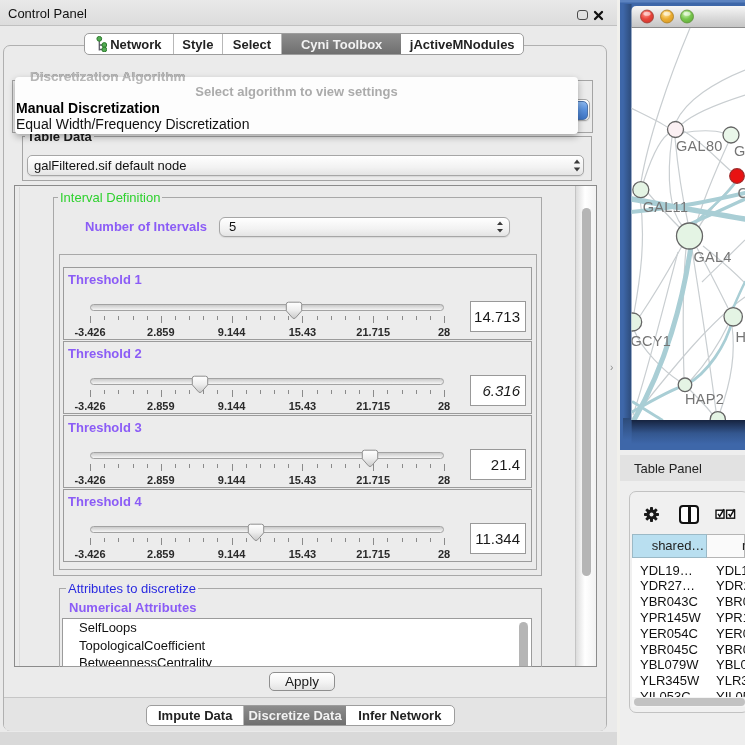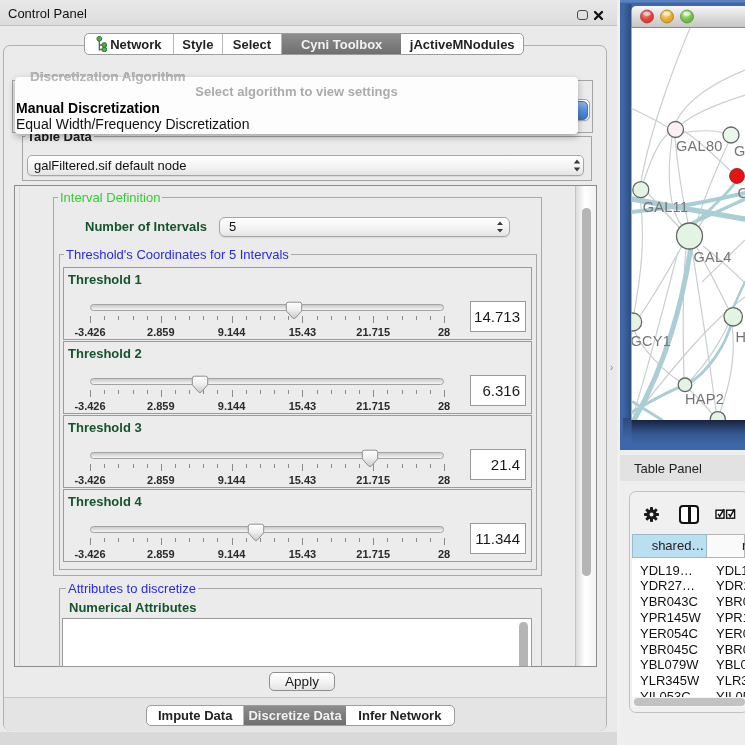--- a/index.html
+++ b/index.html
@@ -1,18 +1,18 @@
 <!DOCTYPE html>
 <html><head><meta charset="utf-8">
 <style>
 *{margin:0;padding:0;box-sizing:border-box;}
 html,body{width:745px;height:745px;overflow:hidden;background:#efeeea;font-family:"Liberation Sans",sans-serif;}
 #page{position:absolute;left:0;top:0;width:745px;height:745px;}
 .abs{position:absolute;}
-.b13{position:absolute;font-size:13px;font-weight:bold;color:#14532d;white-space:nowrap;}
+.b13{position:absolute;font-size:13px;font-weight:bold;color:#8b5cf6;white-space:nowrap;}
 .tlab{position:absolute;width:60px;text-align:center;font-size:11px;font-weight:bold;color:#2a2a2a;}
 .ticks i{position:absolute;width:1px;background:#8a8a8a;display:block;}
 .tpanel{position:absolute;border:1px solid #9b9b9b;background:#ececec;}
 .track{position:absolute;width:354px;height:7px;border:1px solid #a2a2a2;border-radius:4px;background:linear-gradient(#cacaca,#f5f5f5);}
 .thumb{position:absolute;}
 .vfield{position:absolute;width:56px;height:31px;background:#fff;border:1px solid #999;font-size:15px;color:#1a1a1a;text-align:right;line-height:29px;padding-right:5px;}
 .combo{position:absolute;background:linear-gradient(#ffffff,#f2f2f2 60%,#e4e4e4);border:1px solid #a6a6a6;border-radius:5px;box-shadow:0 1px 1px rgba(0,0,0,0.08);}
 .group{position:absolute;border:1px solid #a4a4a4;}
 .gtitle{position:absolute;font-size:13px;white-space:nowrap;background:#ebebeb;padding:0 2px;}
 .seg{position:absolute;background:#fff;border:1px solid #9d9d9d;border-radius:5px;display:flex;overflow:hidden;}
@@ -108,21 +108,20 @@
 
 <div class="b13" style="left:85px;top:219px;">Number of Intervals</div>
 <div class="combo" style="left:219px;top:217px;width:291px;height:20px;border-radius:6px;"></div>
 <div class="abs" style="left:229px;top:217px;font-size:13px;color:#111;line-height:20px;">5</div>
 <svg class="abs" style="left:496px;top:221px;" width="8" height="12" viewBox="0 0 8 12">
       <path d="M4 0.5 L7 4 L1 4 Z" fill="#3a3a3a"></path>
       <path d="M4 11.5 L7 8 L1 8 Z" fill="#3a3a3a"></path>
     </svg>
 
 <div class="group" style="left:59px;top:254px;width:478px;height:316px;border-color:#a8a8a8;"></div>
-<div class="gtitle" style="left:64px;top:247px;color:#2a2ae0;">Threshold's Coordinates for 5 Intervals</div>
 
 <div class="tpanel" style="left:63px;top:267px;width:469px;height:73px;"></div>
 <div class="b13" style="left:68px;top:272px;">Threshold 1</div>
 <div class="track" style="left:90px;top:304px;"></div>
 <div class="ticks">
       <i style="left:90.0px;top:316px;height:7px;"></i>
       <i style="left:104.2px;top:316px;height:4px;"></i>
       <i style="left:118.3px;top:316px;height:4px;"></i>
       <i style="left:132.5px;top:316px;height:4px;"></i>
       <i style="left:146.6px;top:316px;height:4px;"></i>
@@ -191,21 +190,21 @@
     </div>
 <div class="tlab" style="left:60.0px;top:400px;">-3.426</div>
 <div class="tlab" style="left:130.8px;top:400px;">2.859</div>
 <div class="tlab" style="left:201.6px;top:400px;">9.144</div>
 <div class="tlab" style="left:272.4px;top:400px;">15.43</div>
 <div class="tlab" style="left:343.2px;top:400px;">21.715</div>
 <div class="tlab" style="left:414.0px;top:400px;">28</div>
 <svg class="thumb" style="left:190.8px;top:375px;" width="18" height="20" viewBox="0 0 18 20">
 <path d="M3.5 1.2 H14.5 Q16.7 1.2 16.7 3.4 V9.8 L10.6 16.8 Q9 18.4 7.4 16.8 L1.3 9.8 V3.4 Q1.3 1.2 3.5 1.2 Z" fill="url(#thg)" stroke="#8f8f8f" stroke-width="1"></path>
     </svg>
-<div class="vfield" style="left:470px;top:375px;">6.316</div>
+<div class="vfield" style="left:470px;top:375px;font-style:italic;">6.316</div>
 <div class="tpanel" style="left:63px;top:415px;width:469px;height:73px;"></div>
 <div class="b13" style="left:68px;top:420px;">Threshold 3</div>
 <div class="track" style="left:90px;top:452px;"></div>
 <div class="ticks">
       <i style="left:90.0px;top:464px;height:7px;"></i>
       <i style="left:104.2px;top:464px;height:4px;"></i>
       <i style="left:118.3px;top:464px;height:4px;"></i>
       <i style="left:132.5px;top:464px;height:4px;"></i>
       <i style="left:146.6px;top:464px;height:4px;"></i>
       <i style="left:160.8px;top:464px;height:7px;"></i>
@@ -279,20 +278,21 @@
 <div class="tlab" style="left:414.0px;top:548px;">28</div>
 <svg class="thumb" style="left:247.4px;top:523px;" width="18" height="20" viewBox="0 0 18 20">
 <path d="M3.5 1.2 H14.5 Q16.7 1.2 16.7 3.4 V9.8 L10.6 16.8 Q9 18.4 7.4 16.8 L1.3 9.8 V3.4 Q1.3 1.2 3.5 1.2 Z" fill="url(#thg)" stroke="#8f8f8f" stroke-width="1"></path>
     </svg>
 <div class="vfield" style="left:470px;top:523px;">11.344</div>
 
 <div class="group" style="left:59px;top:588px;width:483px;height:100px;border-color:#a8a8a8;"></div>
 <div class="gtitle" style="left:66px;top:581px;color:#2a2ae0;">Attributes to discretize</div>
 <div class="b13" style="left:69px;top:600px;">Numerical Attributes</div>
 <div class="abs" style="left:62px;top:618px;width:470px;height:49px;background:#fff;border:1px solid #9b9b9b;overflow:hidden;">
+<div style="position:absolute;left:16px;top:0px;font-size:13px;color:#111;line-height:17.7px;">SelfLoops<br>TopologicalCoefficient<br>BetweennessCentrality</div>
 <div style="position:absolute;right:3px;top:3px;width:9px;height:60px;background:#b5b5b5;border-radius:5px;"></div>
 </div>
 
 <div class="abs" style="left:15px;top:667px;width:581px;height:30px;background:#ebebeb;"></div>
 
 <div class="abs" style="left:269px;top:672px;width:66px;height:19px;background:linear-gradient(#ffffff,#f3f3f3 55%,#e3e3e3);border:1px solid #8f8f8f;border-radius:5px;text-align:center;font-size:13.5px;color:#1a1a1a;line-height:17px;">Apply</div>
 
 <div class="abs" style="left:4px;top:697px;width:602px;height:1px;background:#c6c6c6;"></div>
 <div class="abs" style="left:4px;top:698px;width:602px;height:33px;background:#e4e4e4;border-radius:0 0 6px 6px;"></div>
 <div class="seg" style="left:146px;top:705px;width:309px;height:21px;">

